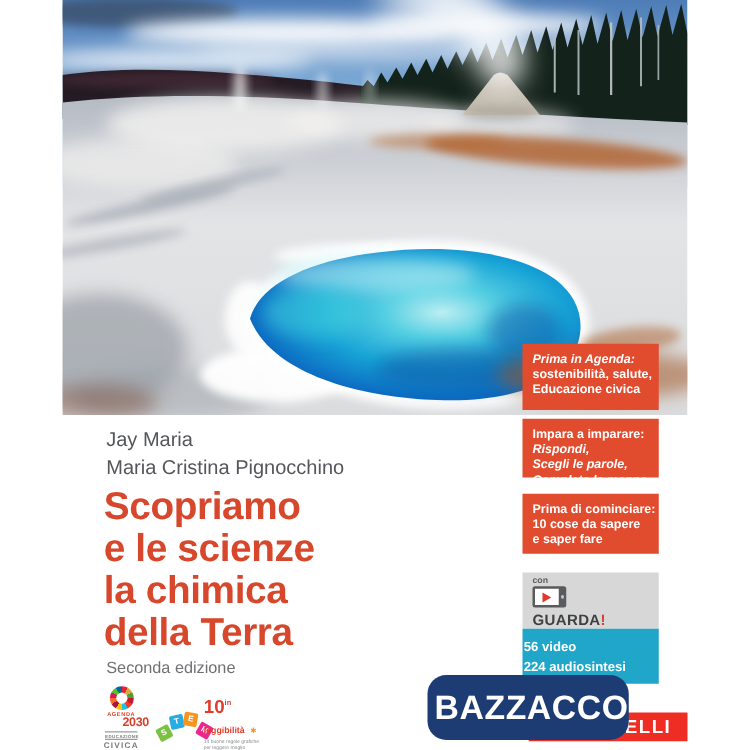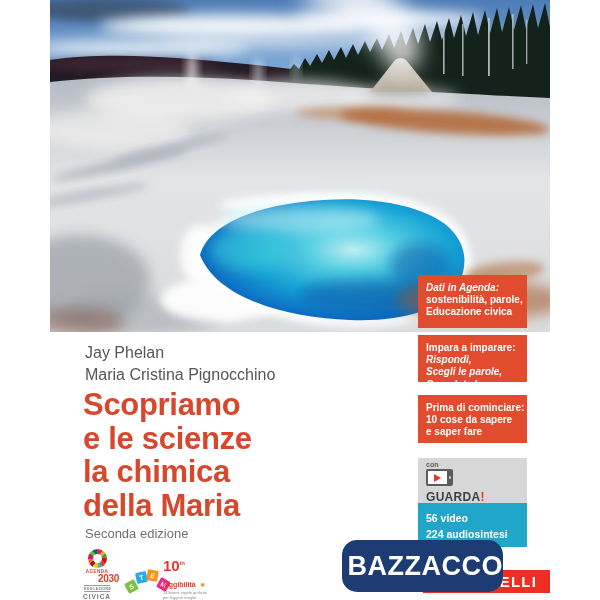--- a/index.html
+++ b/index.html
@@ -25,21 +25,21 @@
   .con{font-size:7px;color:#5a5b5d;font-weight:bold;display:block;}
   .tab-icon{position:relative;display:block;width:27px;height:17px;background:#5a5b5d;border-radius:2px;margin:1px 0 1px 0;}
   .tab-screen{position:absolute;left:2px;top:2px;width:19px;height:13px;background:#ffffff;display:flex;align-items:center;justify-content:center;}
   .play-tri{width:0;height:0;border-left:7px solid #e03a2b;border-top:4.5px solid transparent;border-bottom:4.5px solid transparent;}
   .tab-btn{position:absolute;right:2px;top:7px;width:2.5px;height:2.5px;border-radius:50%;background:#c9cacb;}
   .guarda-line{font-size:12px;font-weight:bold;color:#3f4042;letter-spacing:.3px;}
   .guarda-line .bang{color:#e03a2b;}
 
   
   .media{left:418px;top:503px;width:109px;height:44px;background:#1fa6c8;box-sizing:border-box;
-         padding:7px 8px 0 8px;color:#ffffff;}
+         padding:7px 8px 0 1px;color:#ffffff;}
   .media .ln{font-size:10.5px;line-height:16px;font-weight:bold;white-space:nowrap;}
 
   
   .authors{left:85px;top:342px;color:#54565a;font-size:16px;line-height:21.5px;}
   .title{left:83px;top:388px;color:#d7472c;font-weight:bold;font-size:31px;line-height:33.5px;letter-spacing:-.3px;}
   .edition{left:85px;top:526px;color:#6e7073;font-size:13px;}
 
   
   .agenda{left:82px;top:549px;width:30px;text-align:center;}
   .sdg-wheel{position:relative;width:19px;height:19px;border-radius:50%;margin:0 auto;
@@ -170,22 +170,22 @@
       <ellipse cx="250" cy="220" rx="80" ry="14" fill="#bdf0f4" opacity=".6" filter="url(#b7)"></ellipse>
       <ellipse cx="200" cy="250" rx="40" ry="20" fill="#45d4de" opacity=".5" filter="url(#b7)"></ellipse>
 
       <ellipse cx="432" cy="300" rx="85" ry="20" fill="#a05828" opacity=".55" filter="url(#b7)"></ellipse>
       <ellipse cx="455" cy="272" rx="40" ry="10" fill="#aa5f2c" opacity=".5" filter="url(#b4)" transform="rotate(-6 455 272)"></ellipse>
       <ellipse cx="28" cy="322" rx="48" ry="14" fill="#7c4c38" opacity=".45" filter="url(#b7)"></ellipse>
     </svg>
   </div>
 
   <div class="abs fbox box1">
-    <div class="ln it">Dati in Agenda:</div>
-    <div class="ln">sostenibilità, parole,</div>
+    <div class="ln it">Prima in Agenda:</div>
+    <div class="ln">sostenibilità, salute,</div>
     <div class="ln">Educazione civica</div>
   </div>
   <div class="abs fbox box2">
     <div class="ln">Impara a imparare:</div>
     <div class="ln it">Rispondi,</div>
     <div class="ln it">Scegli le parole,</div>
     <div class="ln it">Completa la mappa</div>
   </div>
   <div class="abs fbox box3">
     <div class="ln">Prima di cominciare:</div>
@@ -203,28 +203,28 @@
     </span>
     <span class="guarda-line"><span>GUARDA</span><span class="bang">!</span></span>
   </div>
 
   <div class="abs media">
     <div class="ln">56 video</div>
     <div class="ln">224 audiosintesi</div>
   </div>
 
   <div class="abs authors">
-    <div>Jay Phelan</div>
+    <div>Jay Maria</div>
     <div>Maria Cristina Pignocchino</div>
   </div>
   <div class="abs title">
     <div>Scopriamo</div>
     <div>e le scienze</div>
     <div>la chimica</div>
-    <div>della Maria</div>
+    <div>della Terra</div>
   </div>
   <div class="abs edition">Seconda edizione</div>
 
   <div class="abs agenda">
     <div class="sdg-wheel">
         <span class="hole"></span>
       </div>
     <div class="t1">AGENDA</div>
     <div class="t2">2030</div>
     <div class="t3">EDUCAZIONE</div>

